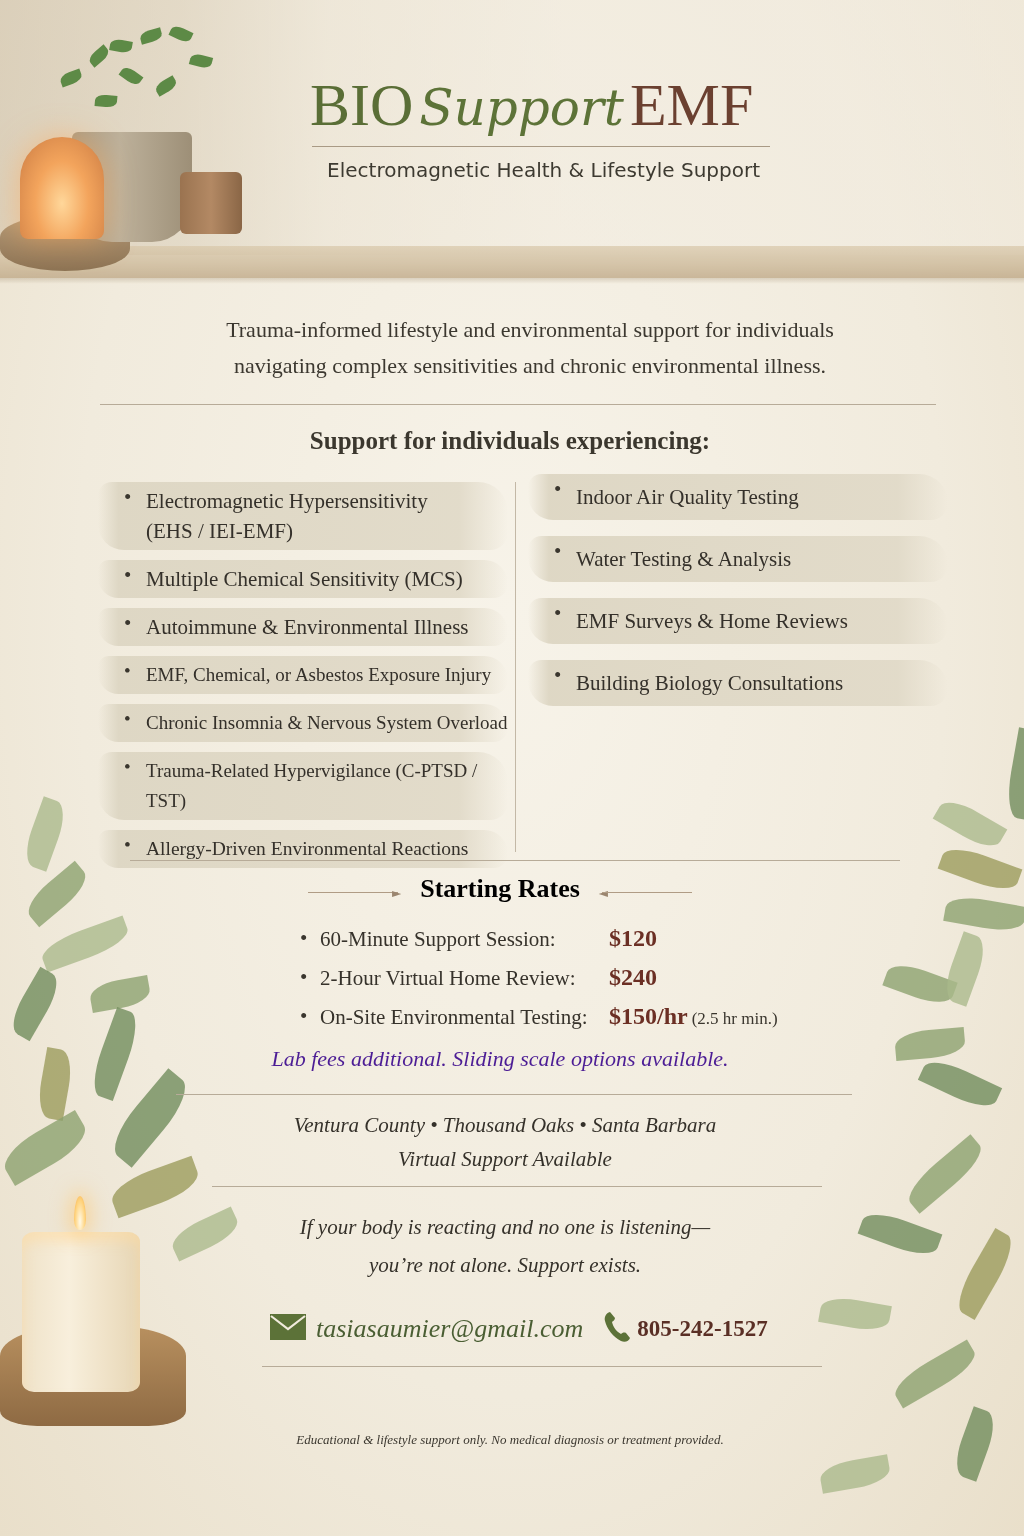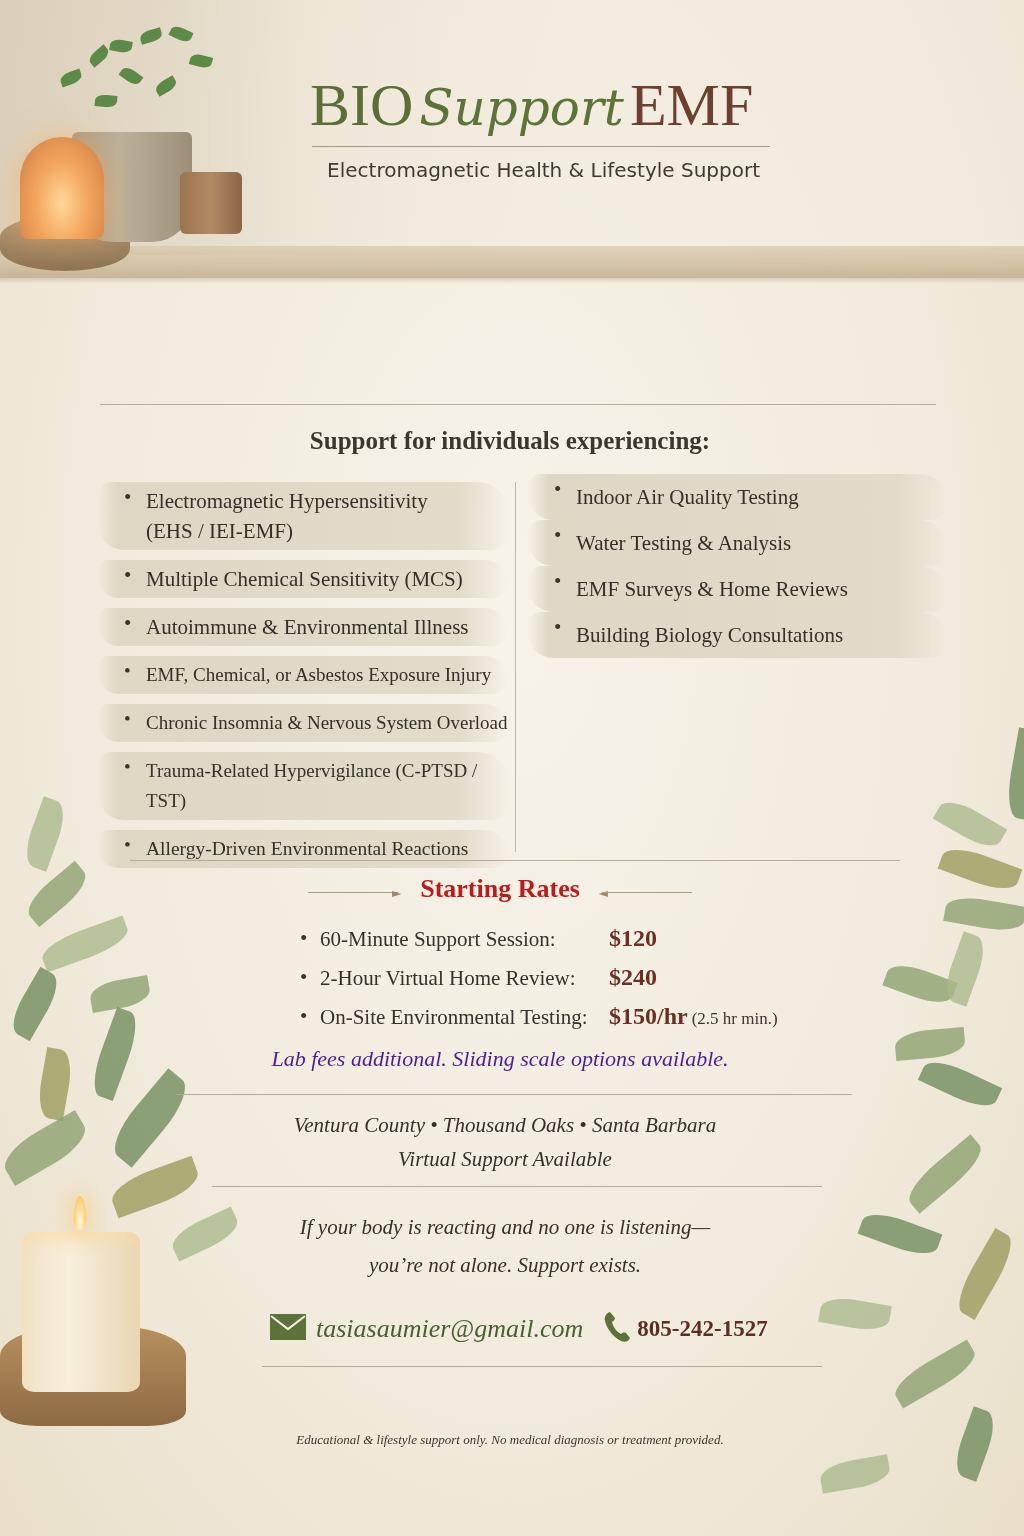--- a/index.html
+++ b/index.html
@@ -112,27 +112,27 @@
   .list li::before {
     content: "•"; position: absolute; left: 26px; top: 0; color: #3a362e;
   }
   .brush {
     background: linear-gradient(90deg, rgba(221,214,195,0) 0%, rgba(221,214,195,.95) 5%, rgba(224,217,199,.9) 88%, rgba(224,217,199,0) 100%);
     border-radius: 14px 30px 18px 26px;
   }
   .left-list { left: 98px; top: 482px; width: 410px; }
   .left-list li { margin-bottom: 10px; padding-top: 4px; padding-bottom: 4px; }
   .right-list { left: 528px; top: 474px; width: 420px; }
-  .right-list li { padding-top: 8px; padding-bottom: 8px; }
+  .right-list li { margin-bottom: 16px; padding-top: 8px; padding-bottom: 8px; }
   .rates-heading-wrap { position: absolute; left: 300px; top: 874px; width: 400px; height: 36px; }
   .arrow-line { position: absolute; top: 18px; width: 90px; height: 1px; background: #b09c85; }
   .arrow-line.left { left: 8px; }
   .arrow-line.right { right: 8px; }
   .arrow-head { position: absolute; top: 12px; font-size: 12px; color: #9b8670; font-family: "DejaVu Sans", sans-serif; }
-  .rates-heading { position: absolute; left: 100px; top: 0; width: 200px; text-align: center; font-family: "Liberation Serif", serif; font-weight: bold; font-size: 26px; color: #b91c1c; }
+  .rates-heading { position: absolute; left: 100px; top: 0; width: 200px; text-align: center; font-family: "Liberation Serif", serif; font-weight: bold; font-size: 26px; color: #000000; }
   .rates { position: absolute; left: 296px; top: 920px; width: 560px; list-style: none; margin: 0; padding: 0; }
   .rates li { position: relative; padding-left: 24px; font-family: "Liberation Serif", serif; font-size: 21px; line-height: 37px; color: #36322b; white-space: nowrap; }
   .rates li::before { content: "•"; position: absolute; left: 4px; color: #3a362e; }
   .rate-label { display: inline-block; width: 289px; }
   .rate-price { font-weight: bold; color: #6b2f24; font-size: 24px; }
   .rate-note { font-size: 17px; color: #3a362e; margin-left: 4px; }
   .footnote-rates { position: absolute; left: 240px; top: 1046px; width: 520px; text-align: center; font-style: italic; font-family: "Liberation Serif", serif; font-size: 22px; color: #4c1d95; }
   .locations { position: absolute; left: 200px; top: 1108px; width: 610px; text-align: center; font-style: italic; font-family: "Liberation Serif", serif; font-size: 21px; line-height: 34px; color: #35312a; }
   .closing { position: absolute; left: 200px; top: 1208px; width: 610px; text-align: center; font-style: italic; font-family: "Liberation Serif", serif; font-size: 21px; line-height: 38px; color: #35312a; }
   .contact { position: absolute; left: 270px; top: 1312px; width: 520px; height: 34px; display: flex; align-items: center; }
@@ -204,20 +204,24 @@
 </div>
 
 <div class="content">
 
   <div class="brand">
     <span class="brand-bio">BIO</span><span class="brand-support">Support</span><span class="brand-emf">EMF</span>
   </div>
   <div class="brand-rule"></div>
   <div class="tagline">Electromagnetic Health &amp; Lifestyle Support</div>
 
+  <div class="intro">
+    <div>Trauma-informed lifestyle and environmental support for individuals</div>
+    <div>navigating complex sensitivities and chronic environmental illness.</div>
+  </div>
   <div class="rule" style="left:100px;top:404px;width:836px;"></div>
 
   <div class="section-heading support-heading">Support for individuals experiencing:</div>
 
   <ul class="list left-list">
     <li class="brush">
       <div>Electromagnetic Hypersensitivity</div>
       <div>(EHS / IEI-EMF)</div>
     </li>
     <li class="brush"><span>Multiple Chemical Sensitivity (MCS)</span></li>

